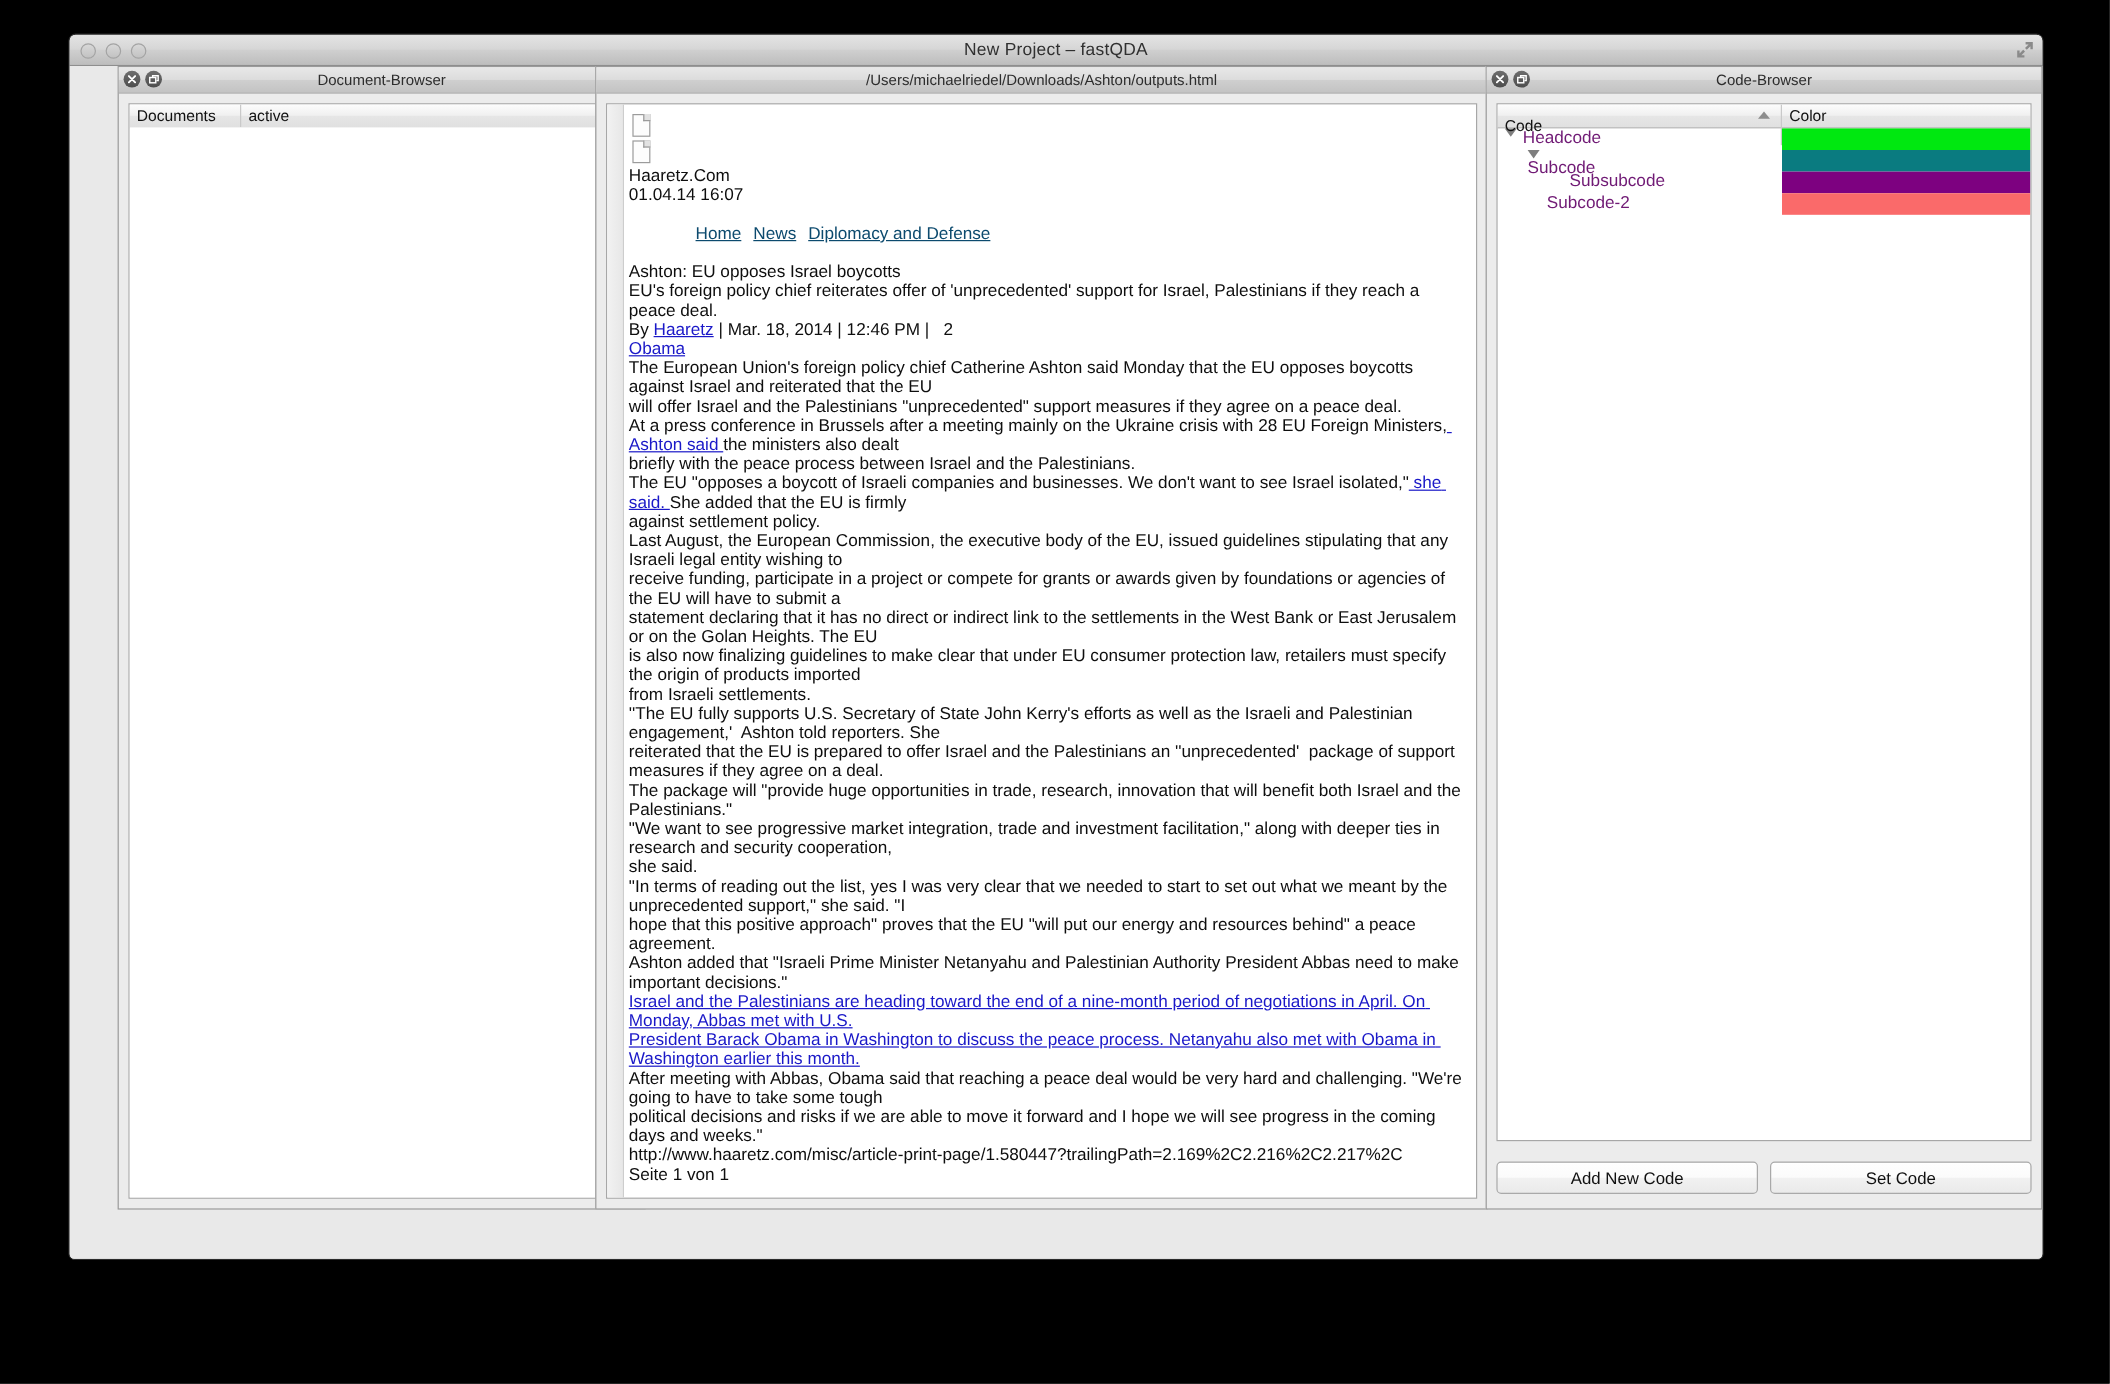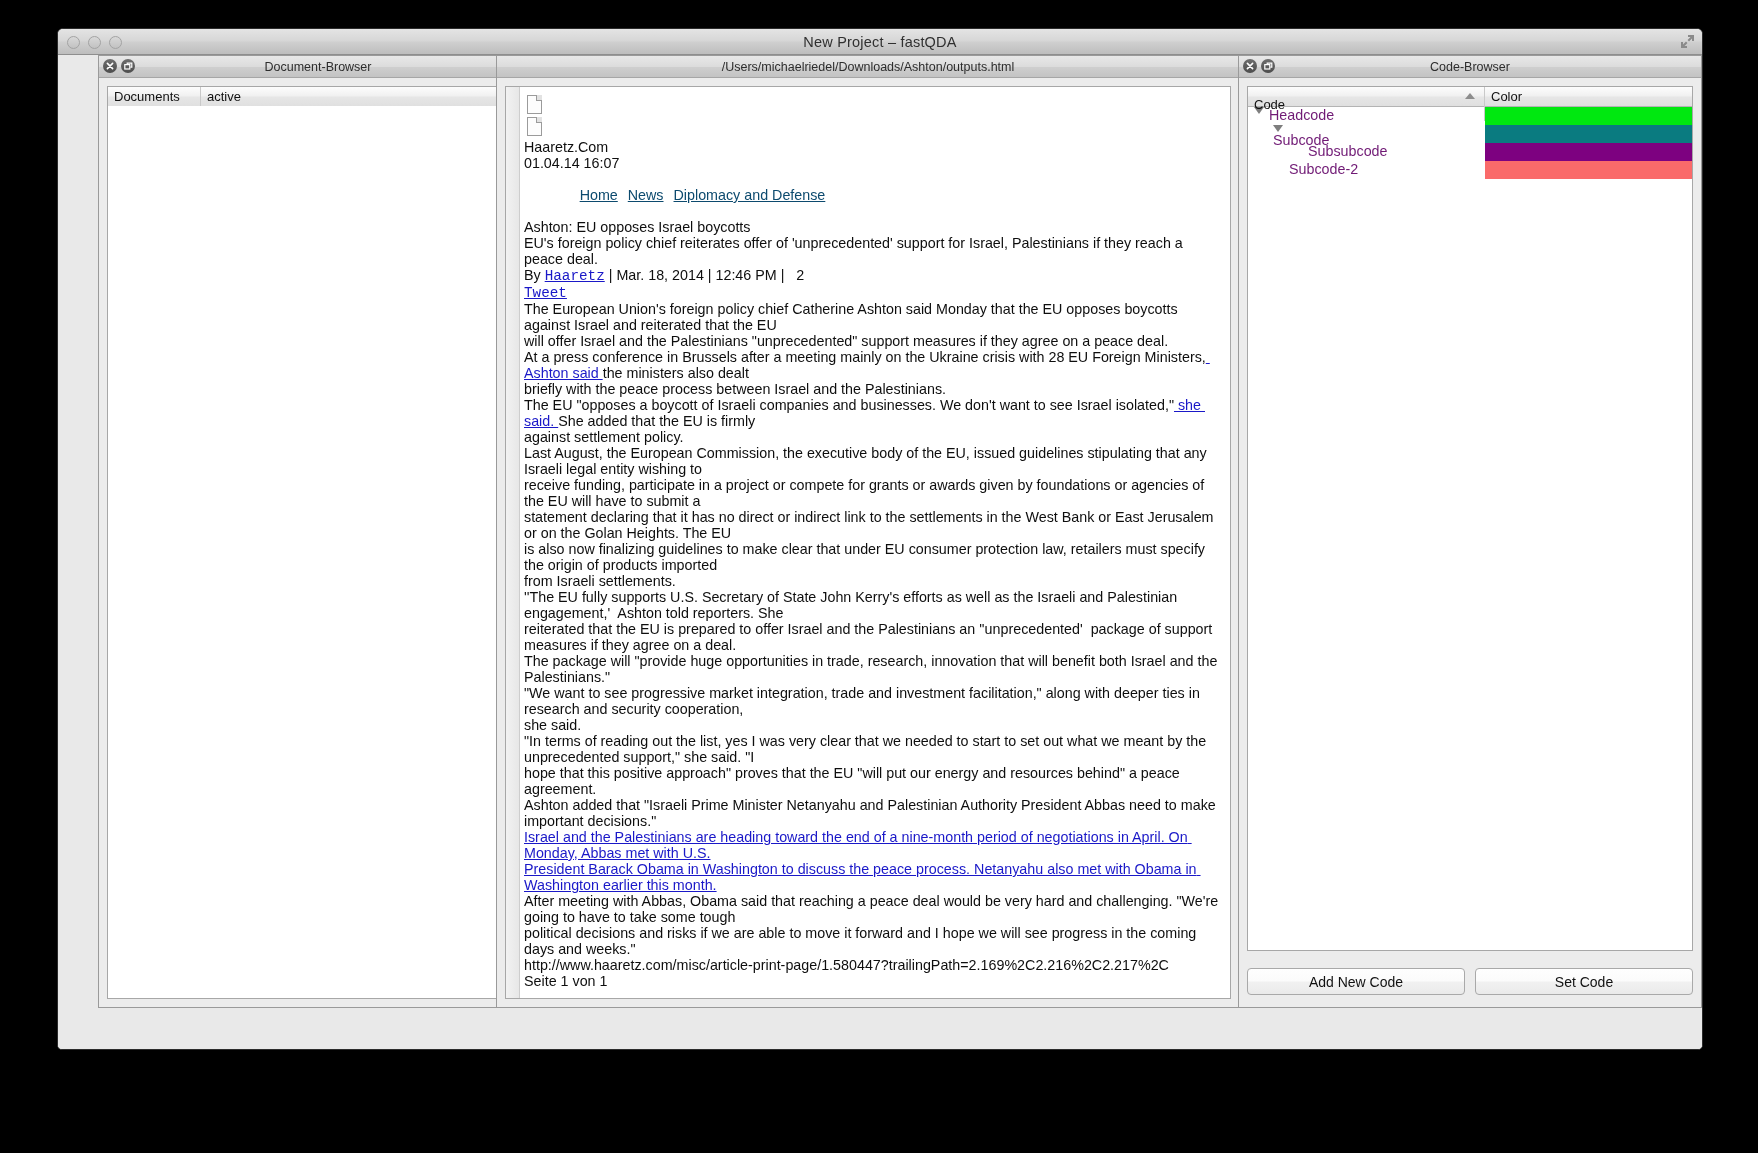--- a/index.html
+++ b/index.html
@@ -137,21 +137,21 @@
     position: relative;
   }
   .doc-icon::after {
     content: ""; position: absolute; right: -1px; top: -1px;
     width: 5px; height: 5px;
     background: #e2e2e2;
     border-left: 1px solid #9b9b9b;
     border-bottom: 1px solid #9b9b9b;
   }
   .ln { white-space: pre-wrap; }
-  .lnk { color: #1a18c8; text-decoration: underline; font-family: Liberation Mono, monospace; }
+  .lnk { color: #1a18c8; text-decoration: underline; }
   .hl-blue { color: #1a18c8; text-decoration: underline; }
   .navline a { color: #0c4a6e; text-decoration: underline; margin-right: 10px; }
 
   
   #code-browser { left: 1180px; top: 0px; width: 462px; height: 951px; }
   .code-panel {
     position: absolute; left: 8px; top: 8px; right: 8px; bottom: 56px;
     background: #fff; border: 1px solid #a7a7a7; box-sizing: border-box;
     overflow: hidden;
   }
@@ -274,21 +274,21 @@
 
             <div class="ln navline">
               <a href="#">Home</a><a href="#">News</a><a href="#">Diplomacy and Defense</a>
             </div>
 
             <div class="ln">Ashton: EU opposes Israel boycotts</div>
             <div class="ln">EU's foreign policy chief reiterates offer of 'unprecedented' support for Israel, Palestinians if they reach a peace deal.</div>
 
             <div class="ln"><span>By</span> <a href="#" class="lnk">Haaretz</a> <span>| Mar. 18, 2014 | 12:46 PM |   2</span></div>
 
-            <div class="ln"><a href="#" class="lnk">Tweet</a></div>
+            <div class="ln"><a href="#" class="lnk">Obama</a></div>
 
             <div class="ln">The European Union's foreign policy chief Catherine Ashton said Monday that the EU opposes boycotts against Israel and reiterated that the EU</div>
             <div class="ln">will offer Israel and the Palestinians "unprecedented" support measures if they agree on a peace deal.</div>
 
             <div class="ln"><span>At a press conference in Brussels after a meeting mainly on the Ukraine crisis with 28 EU Foreign Ministers,</span><span class="hl-blue"> Ashton said </span><span>the ministers also dealt</span></div>
 
             <div class="ln">briefly with the peace process between Israel and the Palestinians.</div>
 
             <div class="ln"><span>The EU "opposes a boycott of Israeli companies and businesses. We don't want to see Israel isolated,"</span><span class="hl-blue"> she said. </span><span>She added that the EU is firmly</span></div>
 

